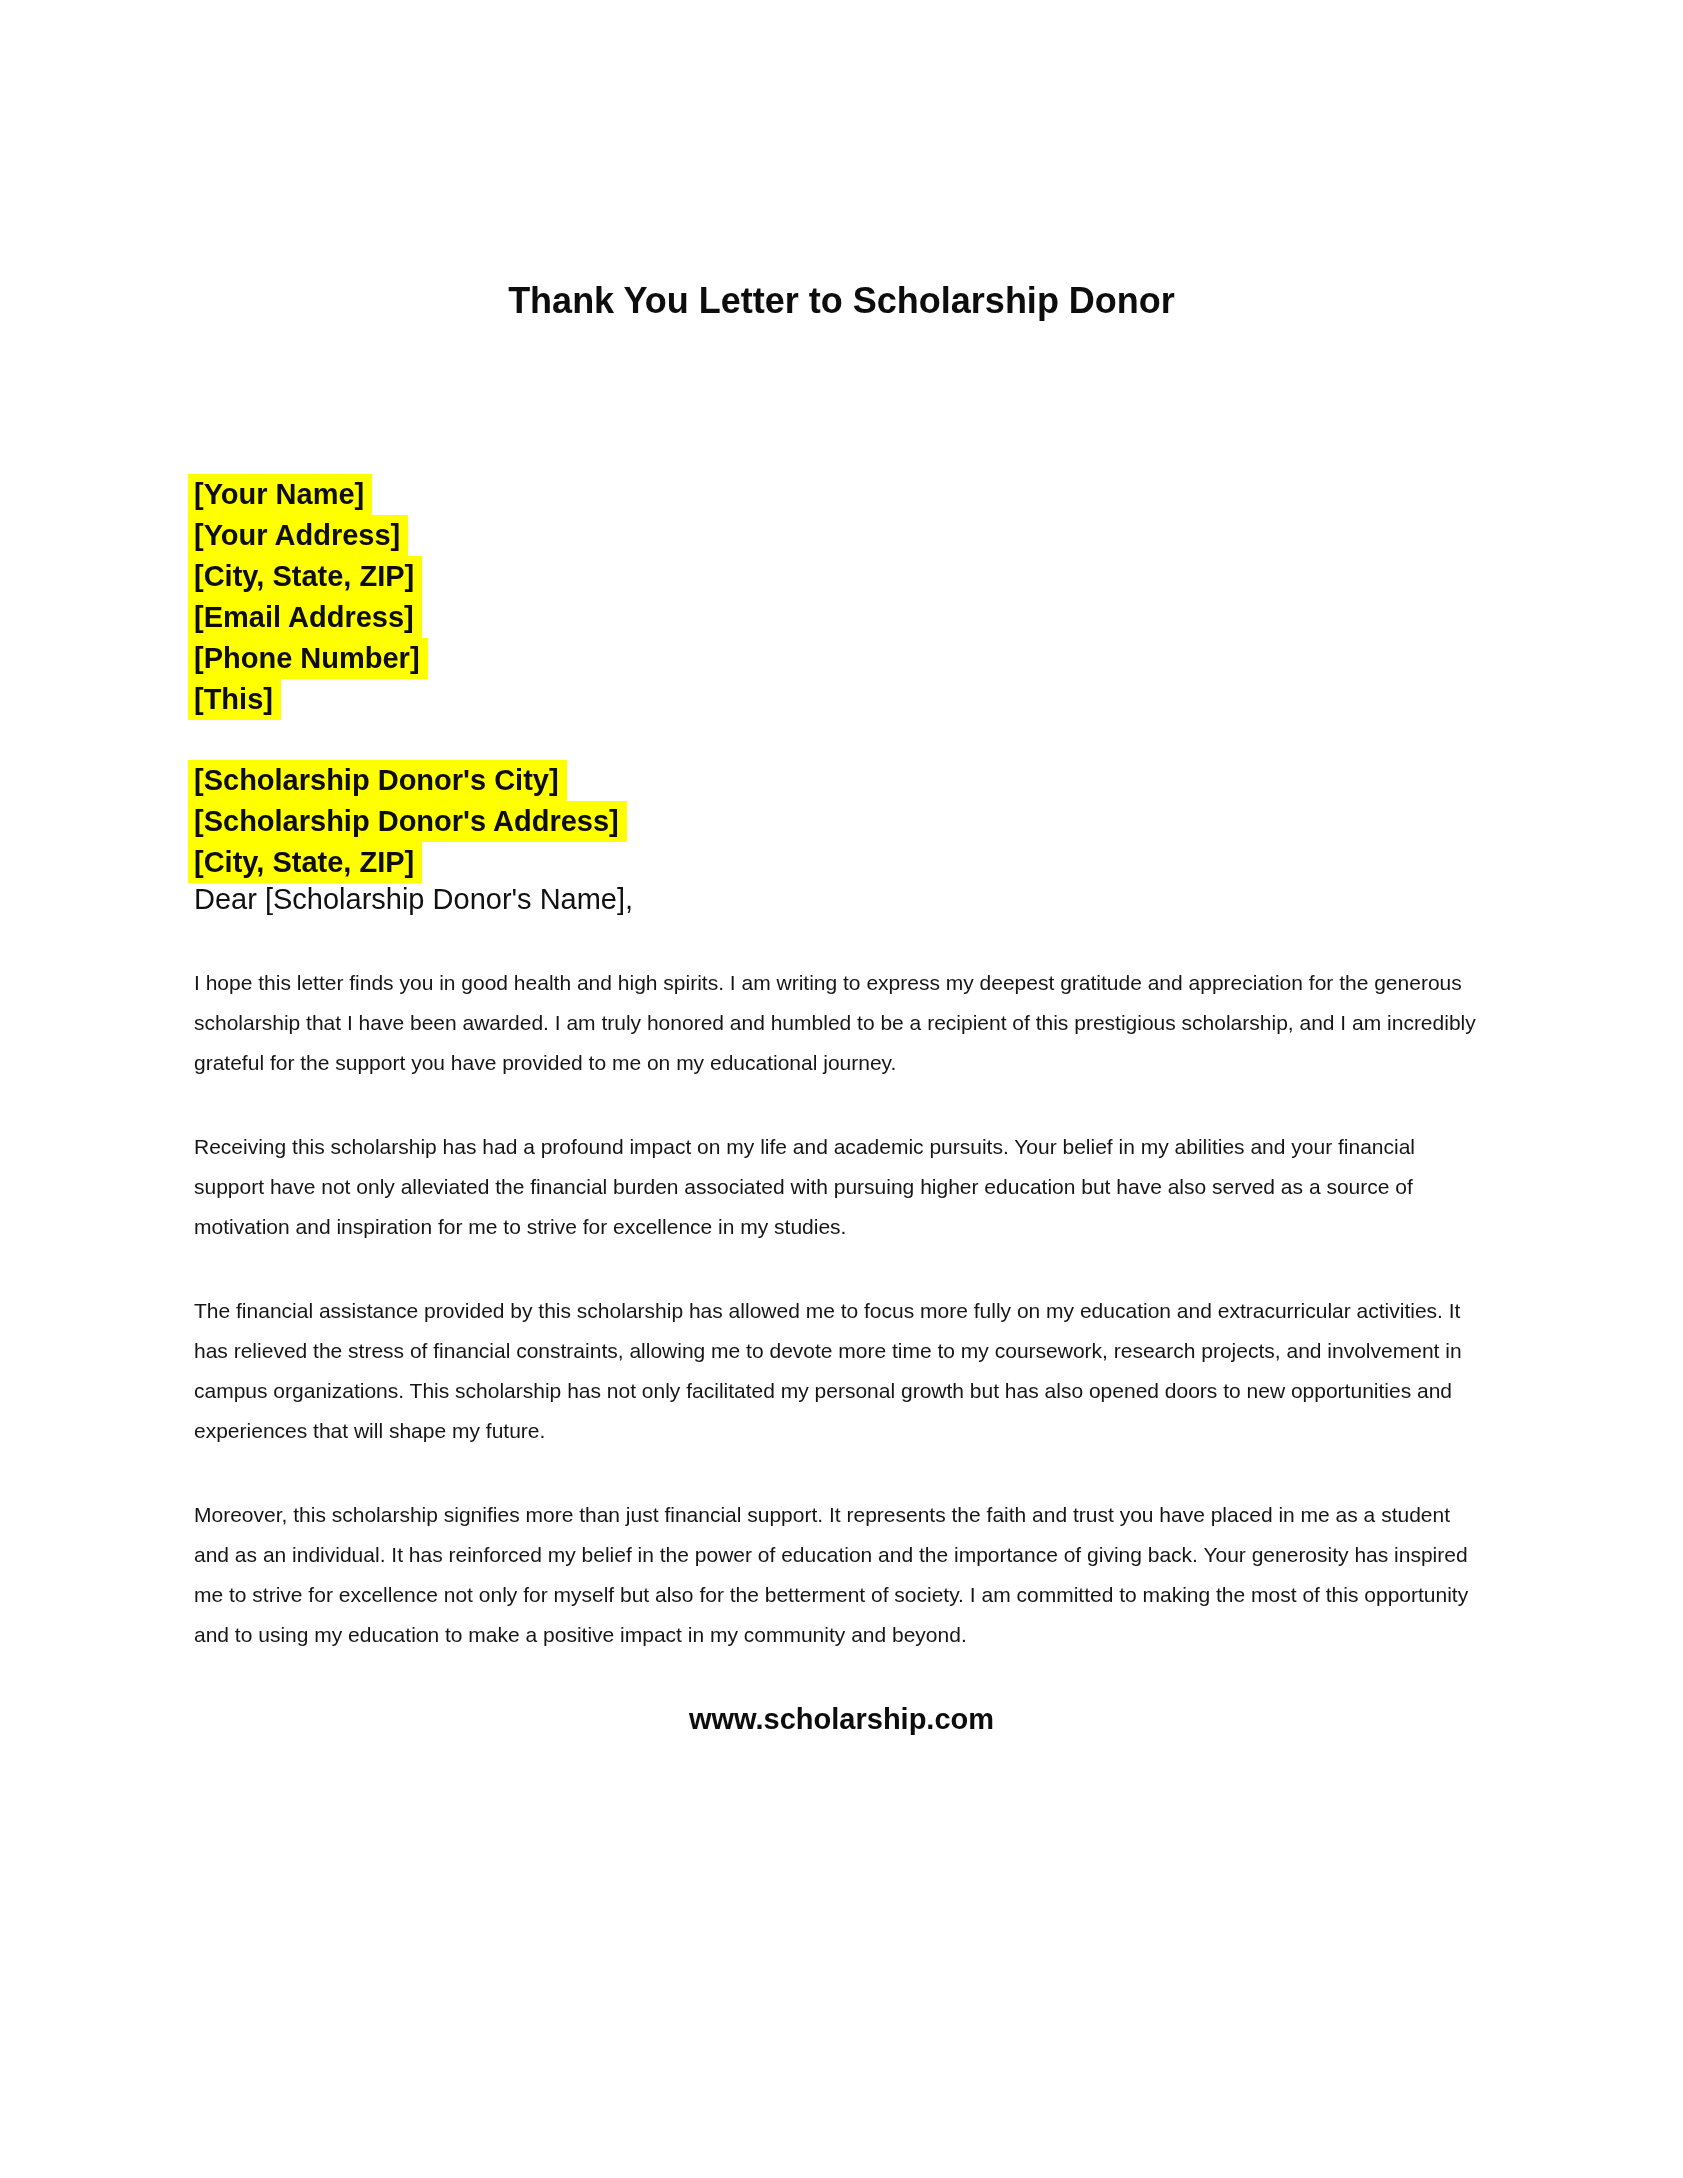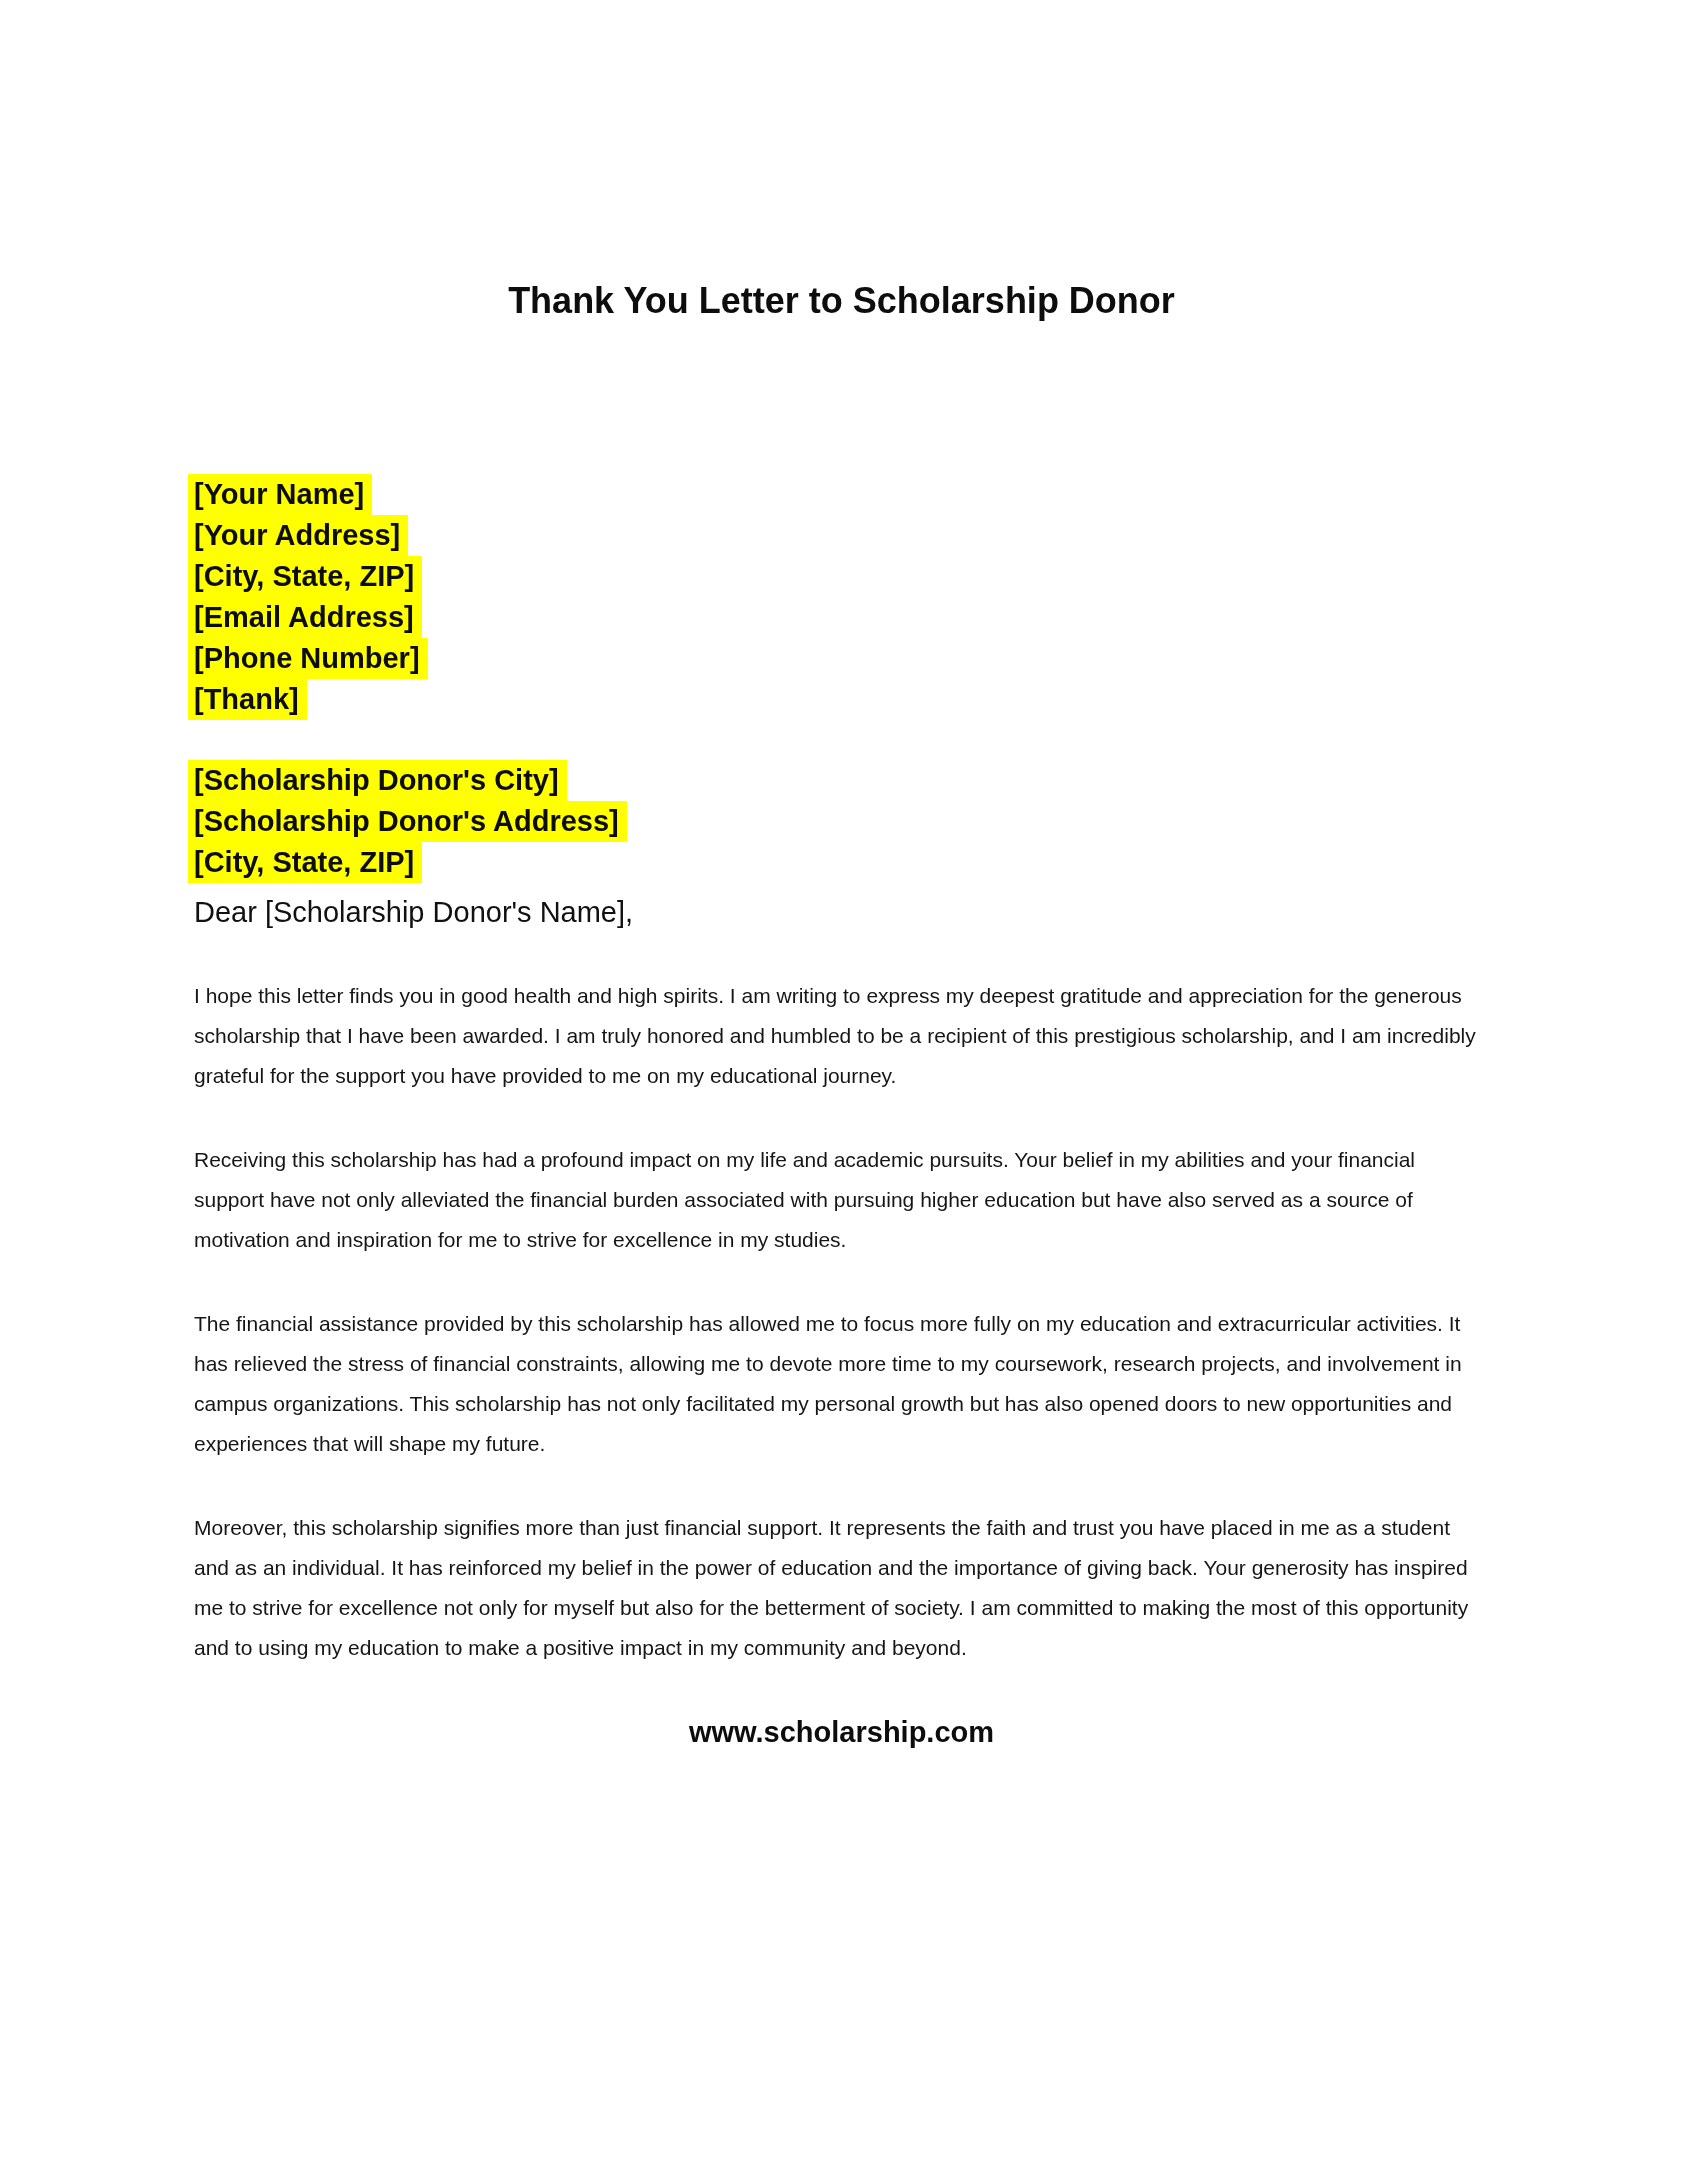--- a/index.html
+++ b/index.html
@@ -46,21 +46,21 @@
     font-size: 29px;
     font-weight: 700;
     background: #ffff00;
     padding: 0 8px 0 6px;
     margin-left: -6px;
     color: #0d0d0d;
     white-space: nowrap;
     margin-top: 36px;
   }
   .salutation {
-    margin-top: 45px;
+    margin-top: 32px;
     font-size: 29px;
     line-height: 40px;
   }
   .para {
     margin: 44px 0 0 0;
     width: 1287px;
     font-size: 21px;
     line-height: 40px;
     color: #161616;
   }
@@ -81,21 +81,21 @@
   <div class="content">
 
     <h1 class="title">Thank You Letter to Scholarship Donor</h1>
 
     <div class="sender-block">
       <div class="hl-line"><span class="hl">[Your Name]</span></div>
       <div class="hl-line"><span class="hl">[Your Address]</span></div>
       <div class="hl-line"><span class="hl">[City, State, ZIP]</span></div>
       <div class="hl-line"><span class="hl">[Email Address]</span></div>
       <div class="hl-line"><span class="hl">[Phone Number]</span></div>
-      <div class="hl-line"><span class="hl">[Thank]</span></div>
+      <div class="hl-line"><span class="hl">[This]</span></div>
     </div>
 
     <div class="recipient-block">
       <div class="hl-line"><span class="hl">[Scholarship Donor's City]</span></div>
       <div class="hl-line"><span class="hl">[Scholarship Donor's Address]</span></div>
       <div class="hl-line"><span class="hl">[City, State, ZIP]</span></div>
     </div>
 
     <div class="salutation">Dear [Scholarship Donor's Name],</div>
 

